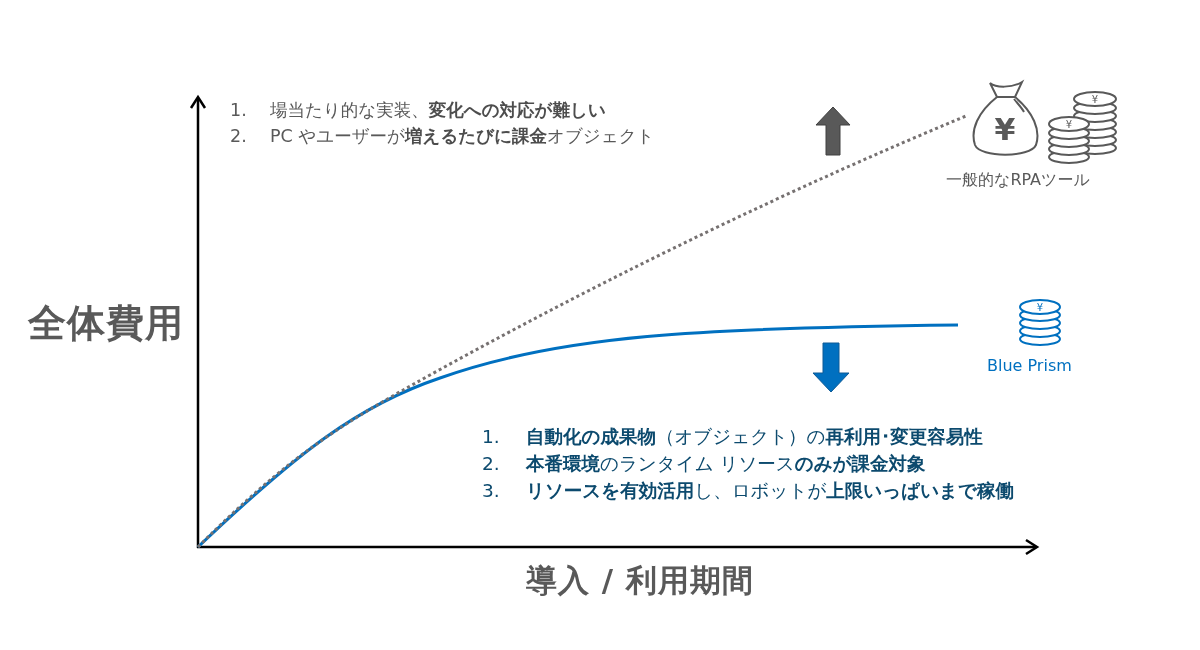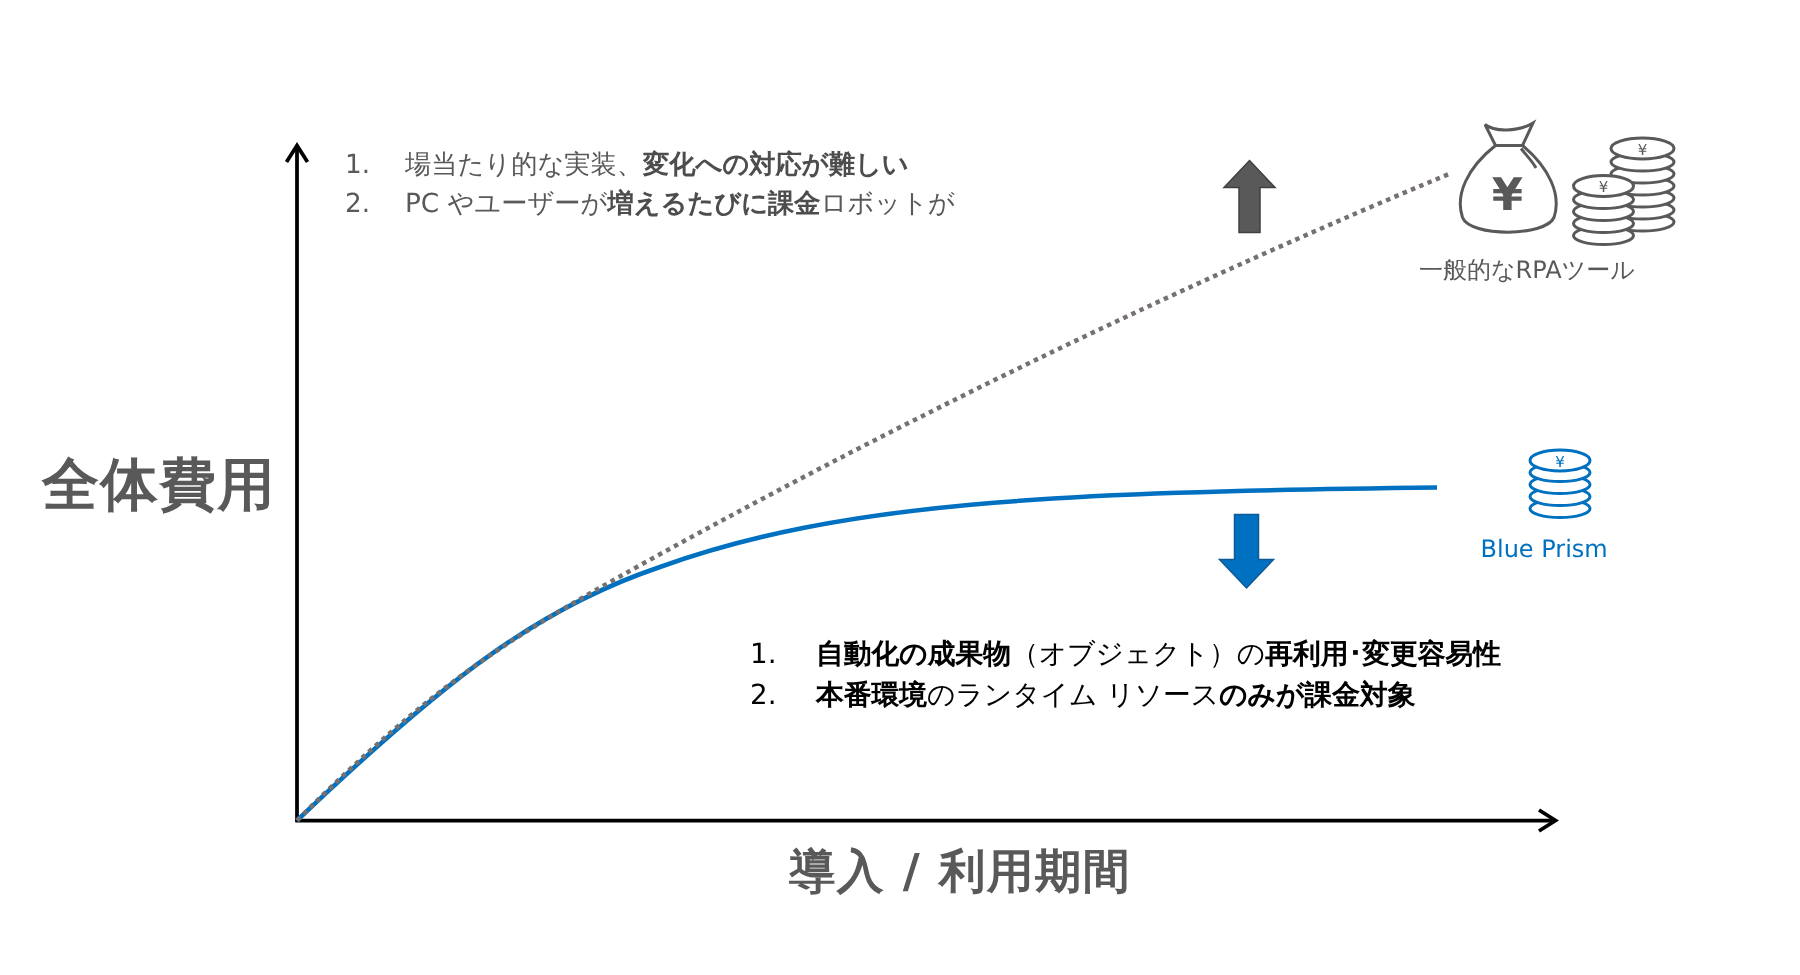--- a/index.html
+++ b/index.html
@@ -7,21 +7,21 @@
          font-family:"DejaVu Sans","Liberation Sans",sans-serif; }
   .abs { position:absolute; }
   svg.plot { position:absolute; left:0; top:0; }
   .ylabel { left:28px; top:298px; font-size:38px; font-weight:bold; color:#595959; letter-spacing:1px; }
   .xlabel { left:0; width:1280px; top:560px; text-align:center; font-size:31px; font-weight:bold; color:#595959; letter-spacing:1px; }
   .list { font-size:17.5px; line-height:26px; }
   .list .row { white-space:nowrap; }
   .list .num { display:inline-block; width:40px; }
   .gray-list { left:230px; top:97px; color:#595959; }
   .gray-list b { color:#4d4d4d;margin-top:18px; }
-  .blue-list { left:500px; top:423px; color:#000000; font-size:18.5px; line-height:27px; }
+  .blue-list { left:482px; top:423px; color:#0c4a6e; font-size:18.5px; line-height:27px; }
   .blue-list .num { width:44px; }
   .legend-text { font-size:16px; }
   .rpa-label { left:946px; top:170px; color:#595959; }
   .bp-label { left:987px; top:356px; color:#0070c0;text-align:center; }
 </style>
 </head>
 <body>
 
 <svg class="plot" width="1200" height="650" viewBox="0 0 1200 650">
 
@@ -83,24 +83,27 @@
 <div class="abs xlabel">導入 / 利用期間</div>
 
 <div class="abs legend-text rpa-label">一般的なRPAツール</div>
 <div class="abs legend-text bp-label">Blue Prism</div>
 
 <div class="abs list gray-list">
   <div class="row">
     <span class="num">1.</span><span>場当たり的な実装、</span><b>変化への対応が難しい</b>
   </div>
   <div class="row">
-    <span class="num">2.</span><span>PC やユーザーが</span><b>増えるたびに課金</b><span>ロボットが</span>
+    <span class="num">2.</span><span>PC やユーザーが</span><b>増えるたびに課金</b><span>オブジェクト</span>
   </div>
 </div>
 
 <div class="abs list blue-list">
   <div class="row">
     <span class="num">1.</span><b>自動化の成果物</b><span>（オブジェクト）の</span><b>再利用･変更容易性</b>
   </div>
   <div class="row">
     <span class="num">2.</span><b>本番環境</b><span>のランタイム リソース</span><b>のみが課金対象</b>
   </div>
+  <div class="row">
+    <span class="num">3.</span><b>リソースを有効活用</b><span>し、ロボットが</span><b>上限いっぱいまで稼働</b>
+  </div>
 </div>
 
 </body></html>

